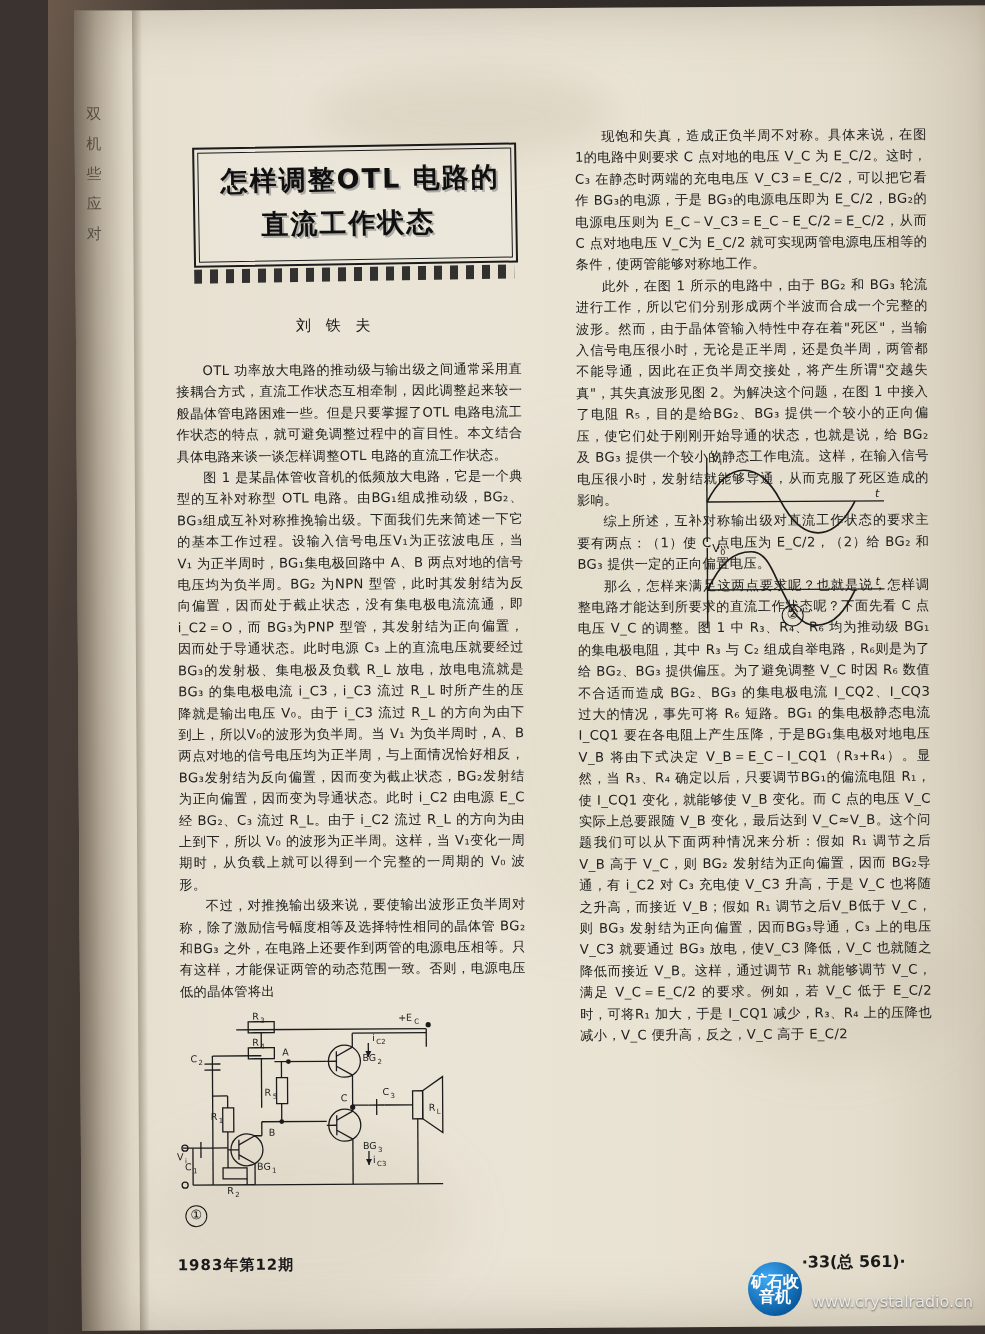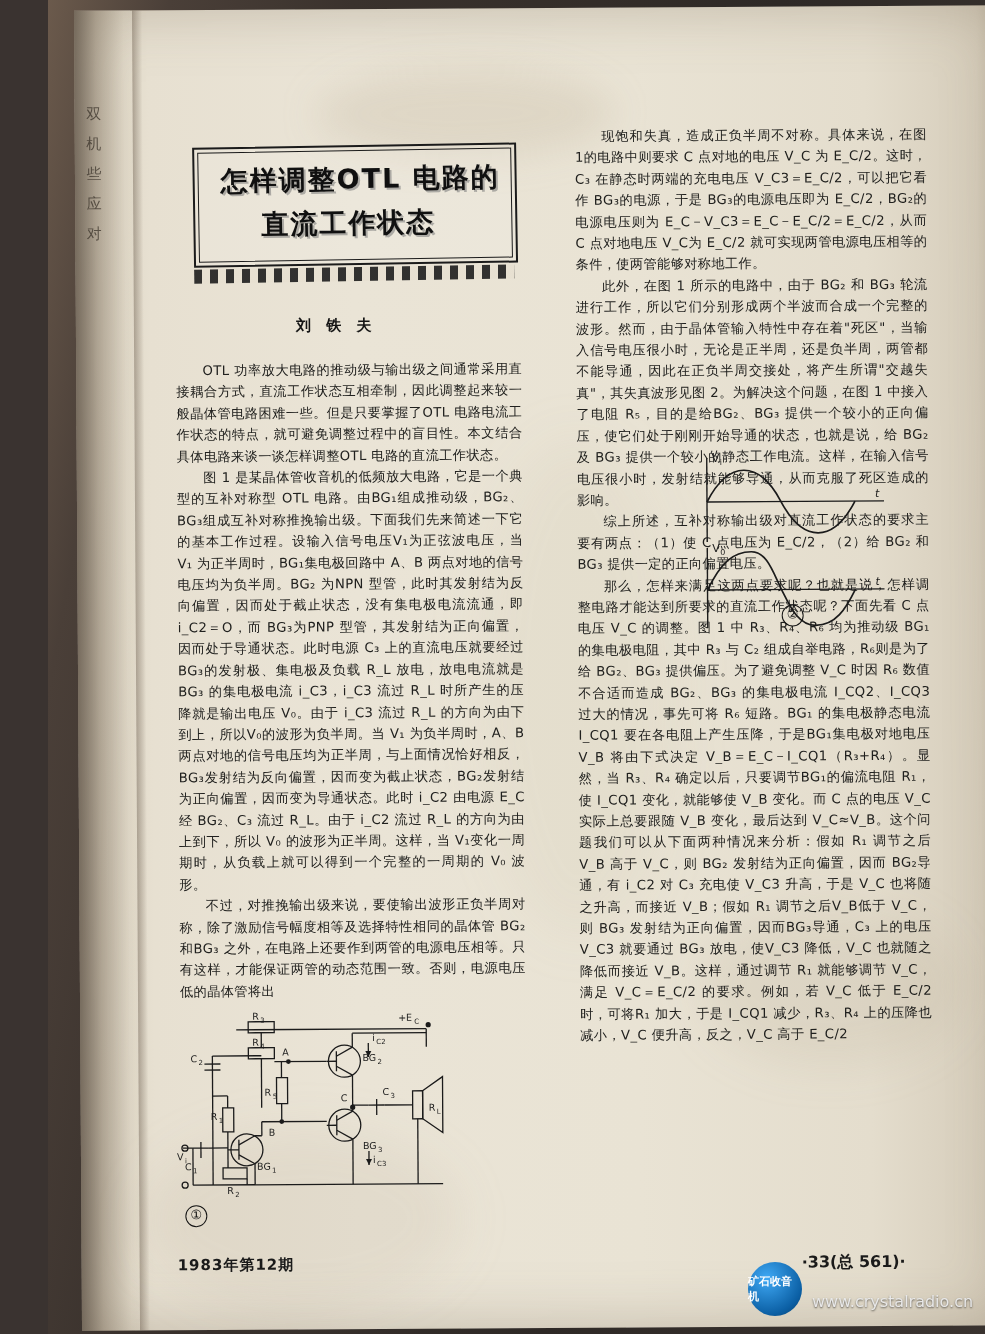--- a/index.html
+++ b/index.html
@@ -106,21 +106,21 @@
     left: 10px; top: 128px;
     width: 320px; height: 14px;
     background:
       repeating-linear-gradient(90deg, #1d1d1d 0 8px, #e7e0d1 8px 16px);
     opacity: 0.9;
   }
   #author {
     position: absolute;
     left: 220px; top: 307px;
     font-size: 15px;
-    font-weight: bold;
+    font-weight: normal;
     letter-spacing: 5px;
     color: #141414;
   }
 
   
   #fig2 {
     position: absolute;
     left: 612px; top: 443px;
     width: 220px; height: 180px;
   }
@@ -182,24 +182,24 @@
     left: 690px; top: 1262px;
     width: 250px; height: 60px;
   }
   #wm-badge {
     position: absolute;
     left: 10px; top: 0px;
     width: 54px; height: 54px;
     border-radius: 50%;
     background: radial-gradient(circle at 35% 30%, #3fa9f5, #0b5fa4 70%, #063b68 100%);
     color: #fff;
-    font-size: 11px;
+    font-size: 16px;
     font-weight: bold;
     line-height: 15px;
-    text-align: left;
+    text-align: center;
     padding-top: 12px;
     box-sizing: border-box;
     letter-spacing: 0px;
   }
   #wm-text {
     position: absolute;
     left: 74px; top: 30px;
     font-size: 16px;
     color: #e8e8e8;
     font-family: "DejaVu Sans", sans-serif;

